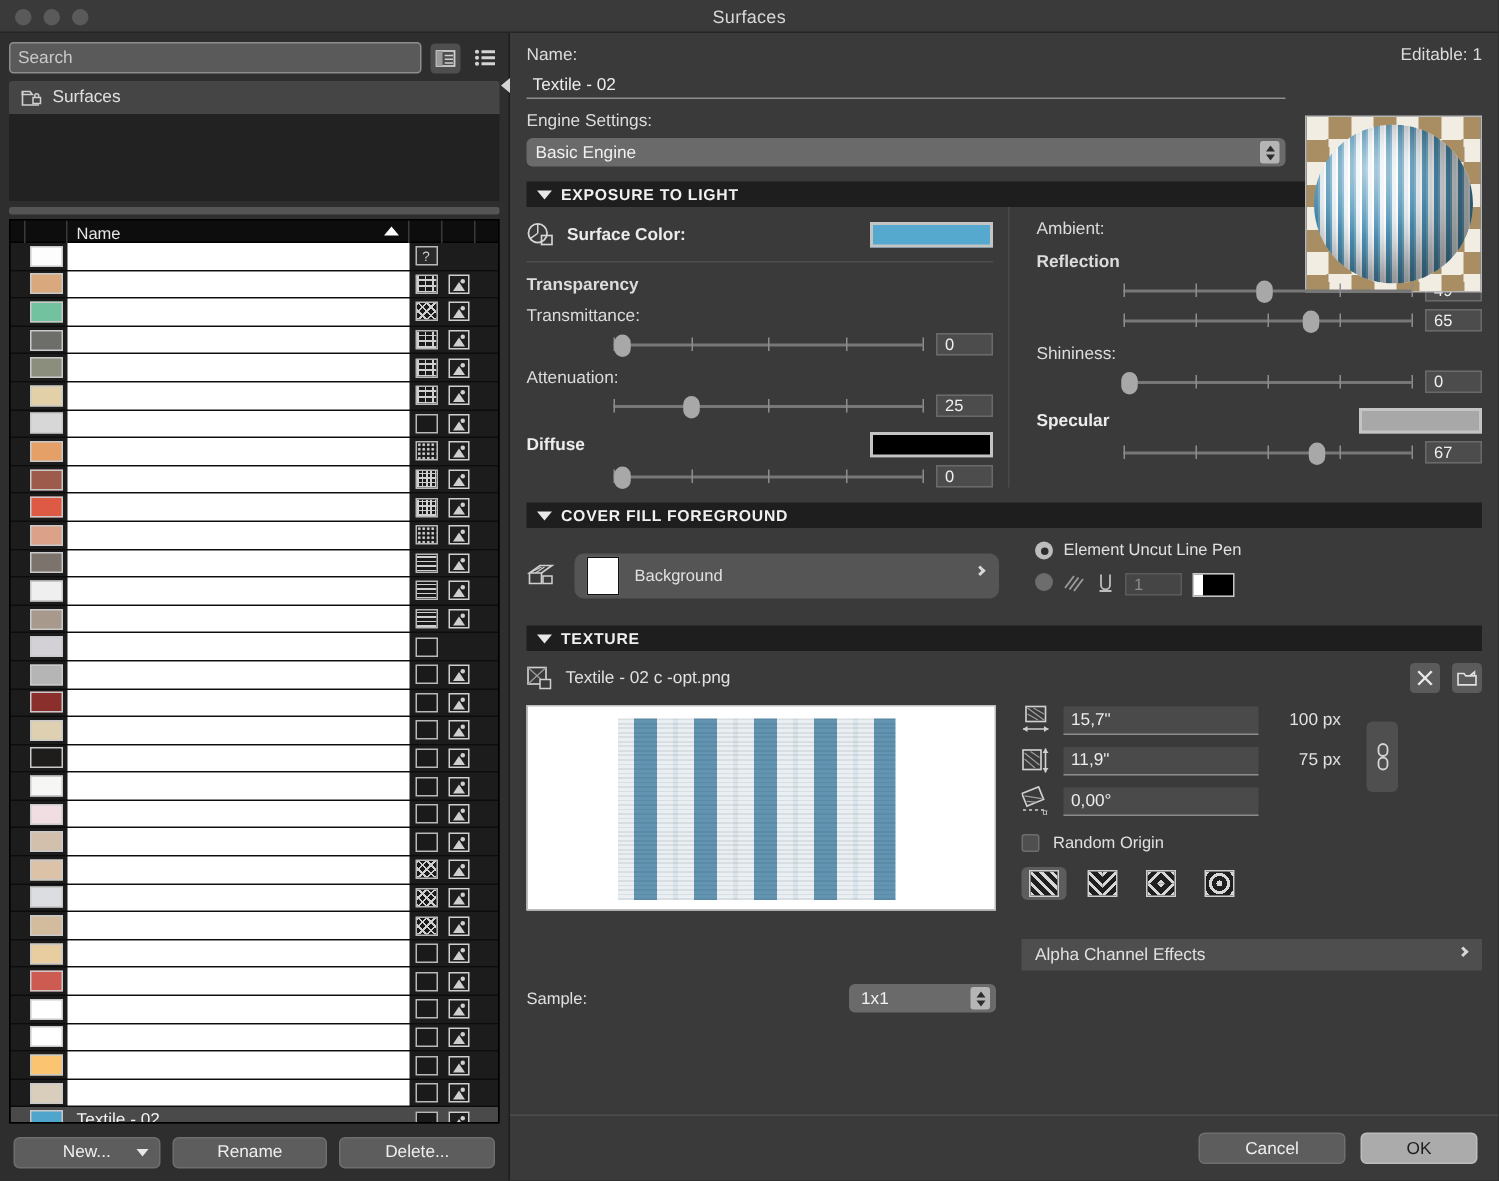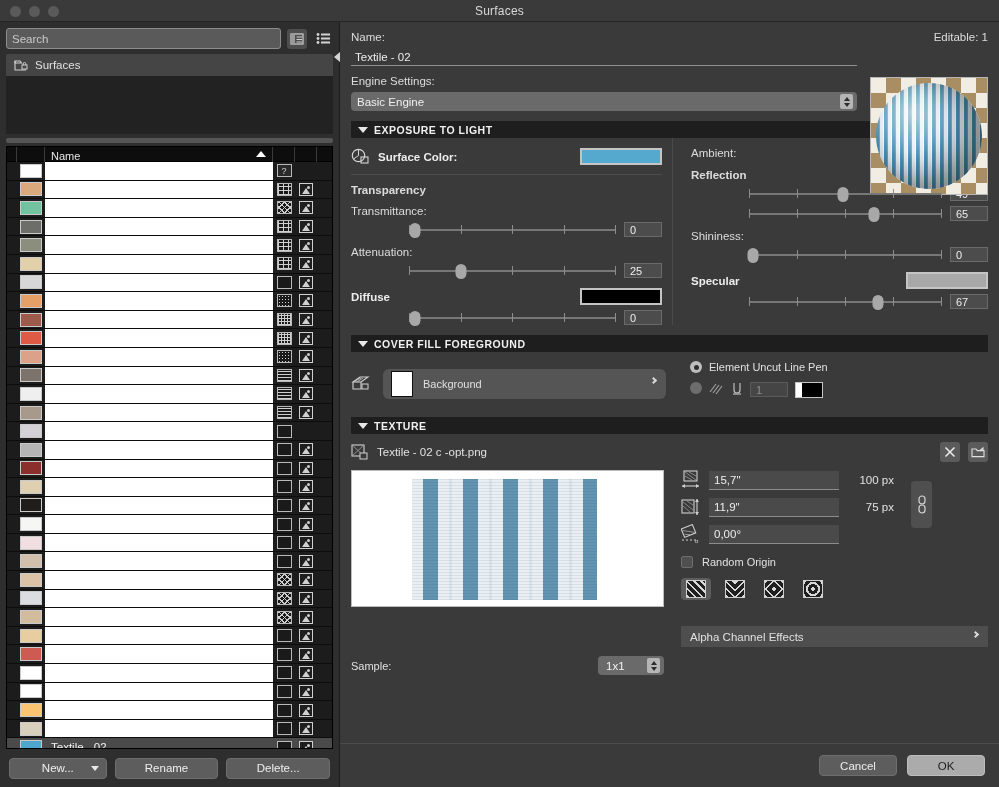--- a/index.html
+++ b/index.html
@@ -515,34 +515,34 @@
     position: absolute; right: 10px; top: 6px;
     width: 5px; height: 5px;
     border-top: 2px solid #d8d8d8; border-right: 2px solid #d8d8d8;
     transform: rotate(45deg);
   }
 
   .samplerow { display:flex; align-items:center; margin-top: 9px; width: 313px; }
   .sample-select {
     margin-left: auto;
     position: relative;
-    width: 66px; height: 19px;
+    width: 98px; height: 19px;
     background: #6a6a6a; border-radius: 4px;
     display:flex; align-items:center; padding-left: 8px;
     font-size: 11.5px; color: #f2f2f2;
   }
 
   
   #rightfooter {
     height: 44px;
     border-top: 1px solid #4d4d4d;
     display: flex; align-items: center; justify-content: flex-end;
     gap: 10px; padding: 0 14px;
   }
-  #btn-cancel { width: 78px; }
+  #btn-cancel { width: 98px; }
   #btn-ok { width: 78px; background: #ababab; border-color:#bdbdbd; color: #1d1d1d; }
 
   .splitter-tab {
     position: absolute; right: -1px; top: 30px;
     width: 0; height: 0;
     border-top: 5px solid transparent;
     border-bottom: 5px solid transparent;
     border-right: 6px solid #d4d4d4;
   }
   svg { display: block; }

